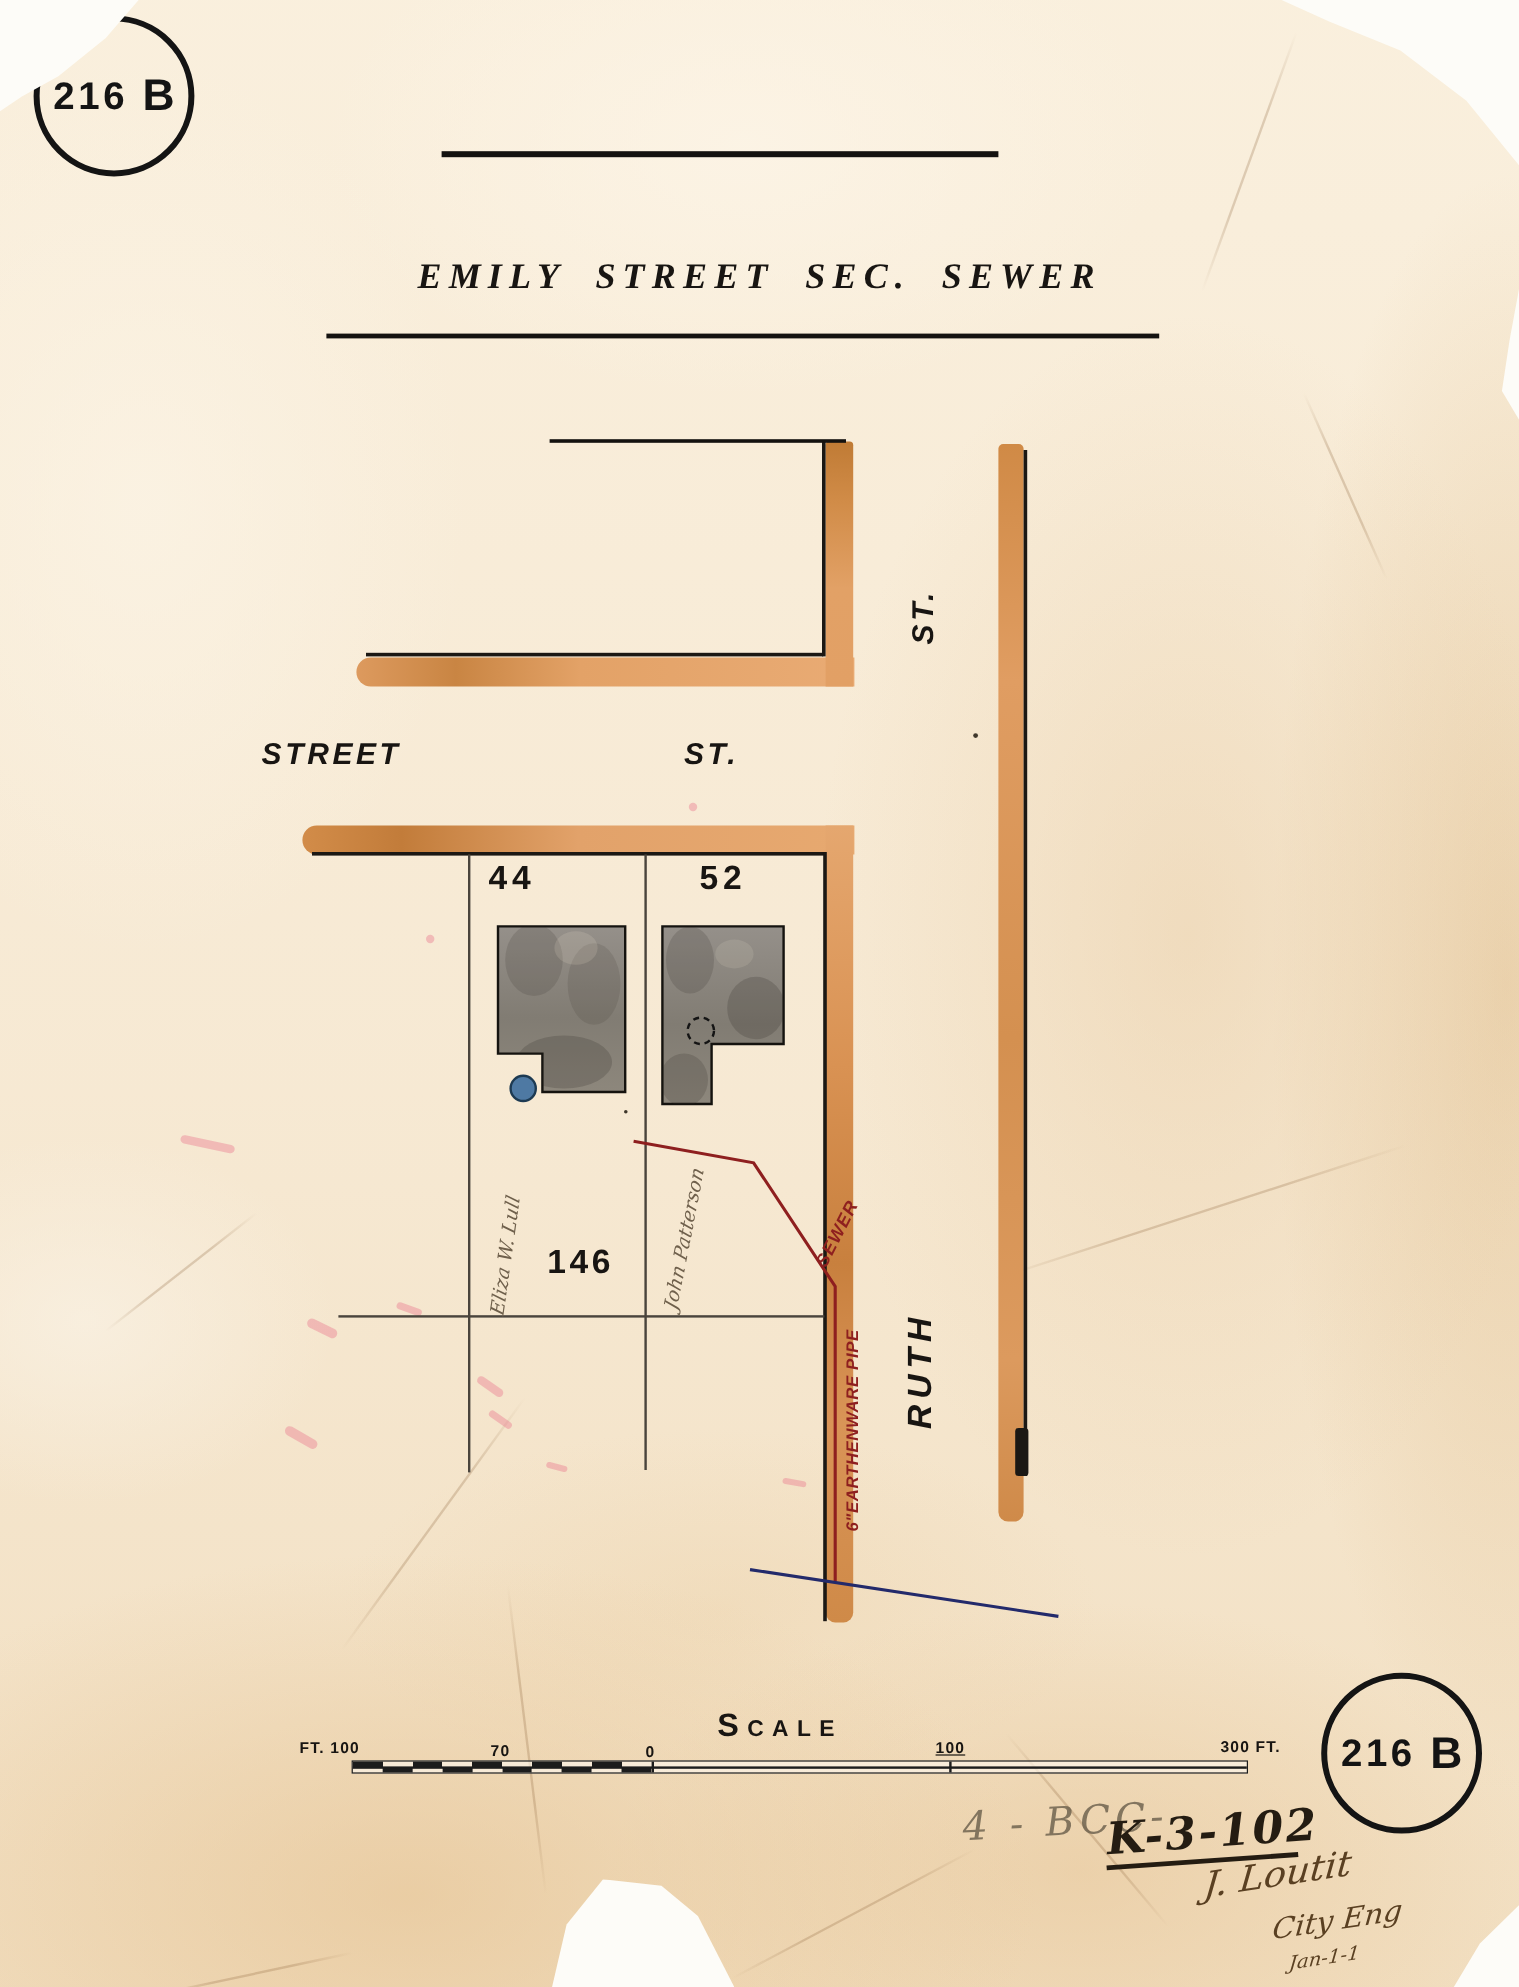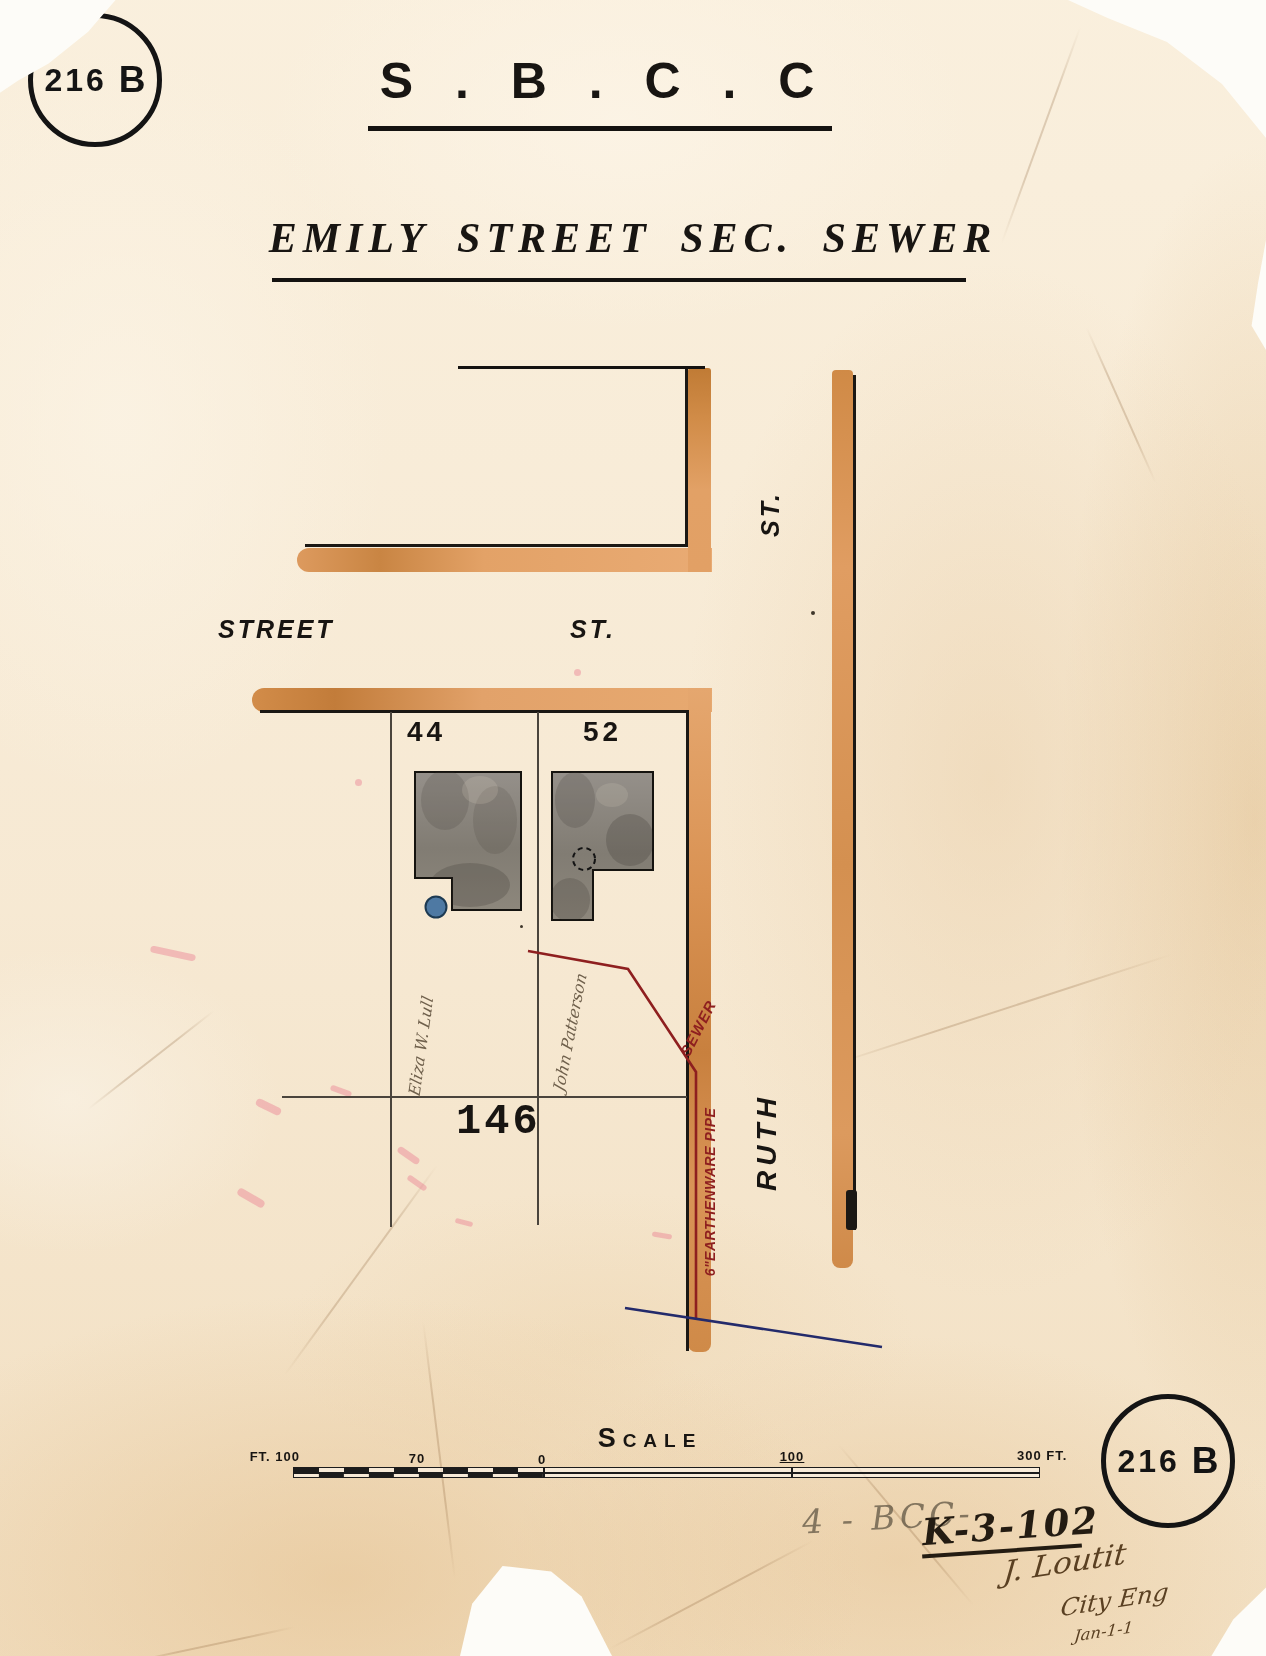--- a/index.html
+++ b/index.html
@@ -45,21 +45,21 @@
   .street-label{font-weight:bold;font-style:italic;letter-spacing:3px;font-size:25px;}
   .lot-num{font-weight:bold;font-size:28px;letter-spacing:4px;}
   .vtext{position:absolute;transform:translate(-50%,-50%) rotate(-90deg);white-space:nowrap;z-index:6;}
   .red{color:#8e1f1f;font-weight:bold;font-style:italic;}
   .hand{font-family:"DejaVu Serif",serif;font-style:italic;color:#6f604c;z-index:6;}
   
   .org{left:340px;top:52px;width:520px;text-align:center;font-size:50px;font-weight:bold;
        letter-spacing:6px;word-spacing:16px;z-index:6;}
   .rule{background:#141210;z-index:6;}
   .title2{left:238px;top:214px;width:790px;text-align:center;font-family:"Liberation Serif",serif;
-       font-style:italic;font-weight:bold;font-size:42px;letter-spacing:6px;word-spacing:12px;z-index:6;}
+       font-style:italic;font-weight:bold;font-size:30px;letter-spacing:6px;word-spacing:12px;z-index:6;}
   .title3{left:440px;top:320px;width:290px;text-align:center;font-family:"Liberation Serif",serif;
        font-style:italic;font-weight:bold;font-size:31px;letter-spacing:2px;z-index:6;}
   .ord{font-size:.55em;vertical-align:super;text-decoration:underline;}
   
   .stamp{border:5px solid #141414;border-radius:50%;display:flex;align-items:center;
        justify-content:center;gap:12px;z-index:30;color:#141414;}
   .stamp-num{font-size:32px;font-weight:600;letter-spacing:3px;}
   .stamp-letter{font-size:37px;font-weight:800;}
   
   .scale-head{left:560px;top:1423px;width:180px;text-align:center;font-weight:bold;
@@ -160,34 +160,33 @@
       <ellipse cx="630" cy="840" rx="24" ry="26" fill="rgba(50,46,40,.22)"></ellipse>
       <ellipse cx="570" cy="900" rx="20" ry="22" fill="rgba(50,46,40,.2)"></ellipse>
       <ellipse cx="612" cy="795" rx="16" ry="12" fill="rgba(235,225,205,.14)"></ellipse>
     </g>
     <circle cx="436" cy="907" r="10.5" fill="#4e79a3" stroke="#1d3a52" stroke-width="2"></circle>
     <circle cx="584" cy="859" r="11" fill="none" stroke="#141414" stroke-width="2" stroke-dasharray="5 4"></circle>
     <polyline points="528,951 628,969 696,1072 696,1318" fill="none" stroke="#8e1f1f" stroke-width="2.6"></polyline>
     <line x1="625" y1="1308" x2="882" y2="1347" stroke="#232a6b" stroke-width="2.6"></line>
   </svg>
 
-  <div class="abs org blk">S . B . C . C</div>
   <div class="abs rule" style="left:368px;top:126px;width:464px;height:5px;"></div>
   <div class="abs title2 blk">EMILY STREET SEC. SEWER</div>
   <div class="abs rule" style="left:272px;top:278px;width:694px;height:3.5px;"></div>
   <div class="abs rule" style="left:458px;top:366px;width:247px;height:3px;"></div>
 
   <div class="abs blk street-label" style="left:218px;top:615px;">STREET</div>
   <div class="abs blk street-label" style="left:570px;top:615px;">ST.</div>
   <div class="vtext blk street-label" style="left:770px;top:514px;transform:translate(-50%,-50%) rotate(-90deg);">ST.</div>
   <div class="vtext blk street-label" style="left:767px;top:1142px;font-size:28px;letter-spacing:5px;transform:translate(-50%,-50%) rotate(-90deg);">RUTH</div>
 
   <div class="abs blk lot-num" style="left:407px;top:716px;">44</div>
   <div class="abs blk lot-num" style="left:583px;top:716px;">52</div>
-  <div class="abs blk lot-num" style="left:456px;top:1098px;font-size:42px;letter-spacing:3px;font-family:Liberation Mono, monospace;">146</div>
+  <div class="abs blk lot-num" style="left:456px;top:1036px;font-size:28px;letter-spacing:3px;">146</div>
 
   <div class="vtext hand" style="left:421px;top:1046px;font-size:16px;transform:translate(-50%,-50%) rotate(-82deg) skewX(-8deg);">Eliza W. Lull</div>
   <div class="vtext hand" style="left:570px;top:1032px;font-size:16px;transform:translate(-50%,-50%) rotate(-79deg) skewX(-8deg);">John Patterson</div>
 
   <div class="vtext red" style="left:698px;top:1028px;font-size:15px;letter-spacing:1px;transform:translate(-50%,-50%) rotate(-63deg);">SEWER</div>
   <div class="vtext red" style="left:710px;top:1192px;font-size:14px;letter-spacing:0.5px;transform:translate(-50%,-50%) rotate(-90deg);">6"EARTHENWARE PIPE</div>
 
   <div class="abs scale-head blk"><span class="init">S</span><span>CALE</span></div>
   <div class="abs tick blk" style="left:228px;top:1449px;width:72px;text-align:right;">FT. 100</div>
   <div class="abs tick blk" style="left:403px;top:1451px;width:28px;text-align:center;">70</div>

